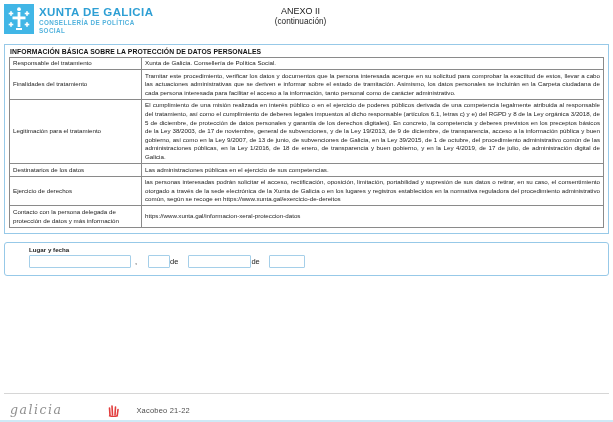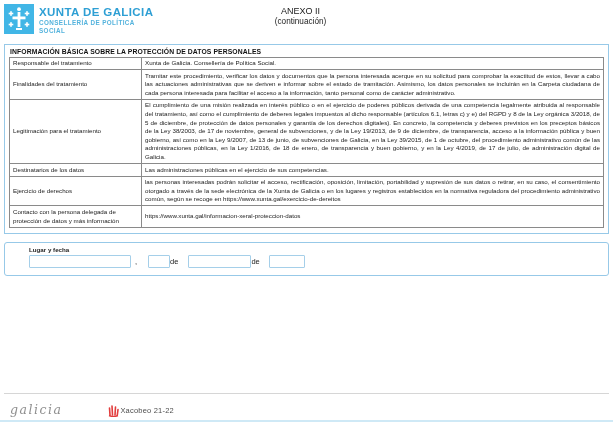--- a/index.html
+++ b/index.html
@@ -94,21 +94,21 @@
     display:flex; align-items:flex-end;
   }
   .galicia-logo {
     font-family:"DejaVu Serif", serif;
     font-style:italic;
     font-size:12.5px; color:#8f8f8f;
     letter-spacing:1.5px;
     margin-left:6px;
   }
   .xacobeo { display:flex; align-items:center; margin-left:46px; }
-  .xacobeo-text { font-size:7.5px; color:#4d4d4d; margin-left:1px; letter-spacing:0.2px; }
+  .xacobeo-text { font-size:7.5px; color:#4d4d4d; margin-left:17px; letter-spacing:0.2px; }
   .bottom-strip {
     position:absolute; left:0; right:0; bottom:0; height:2px;
     background:#cfe9f6;
   }
 </style>
 </head>
 <body>
 
 <div class="header">
   <div class="logo-square">

